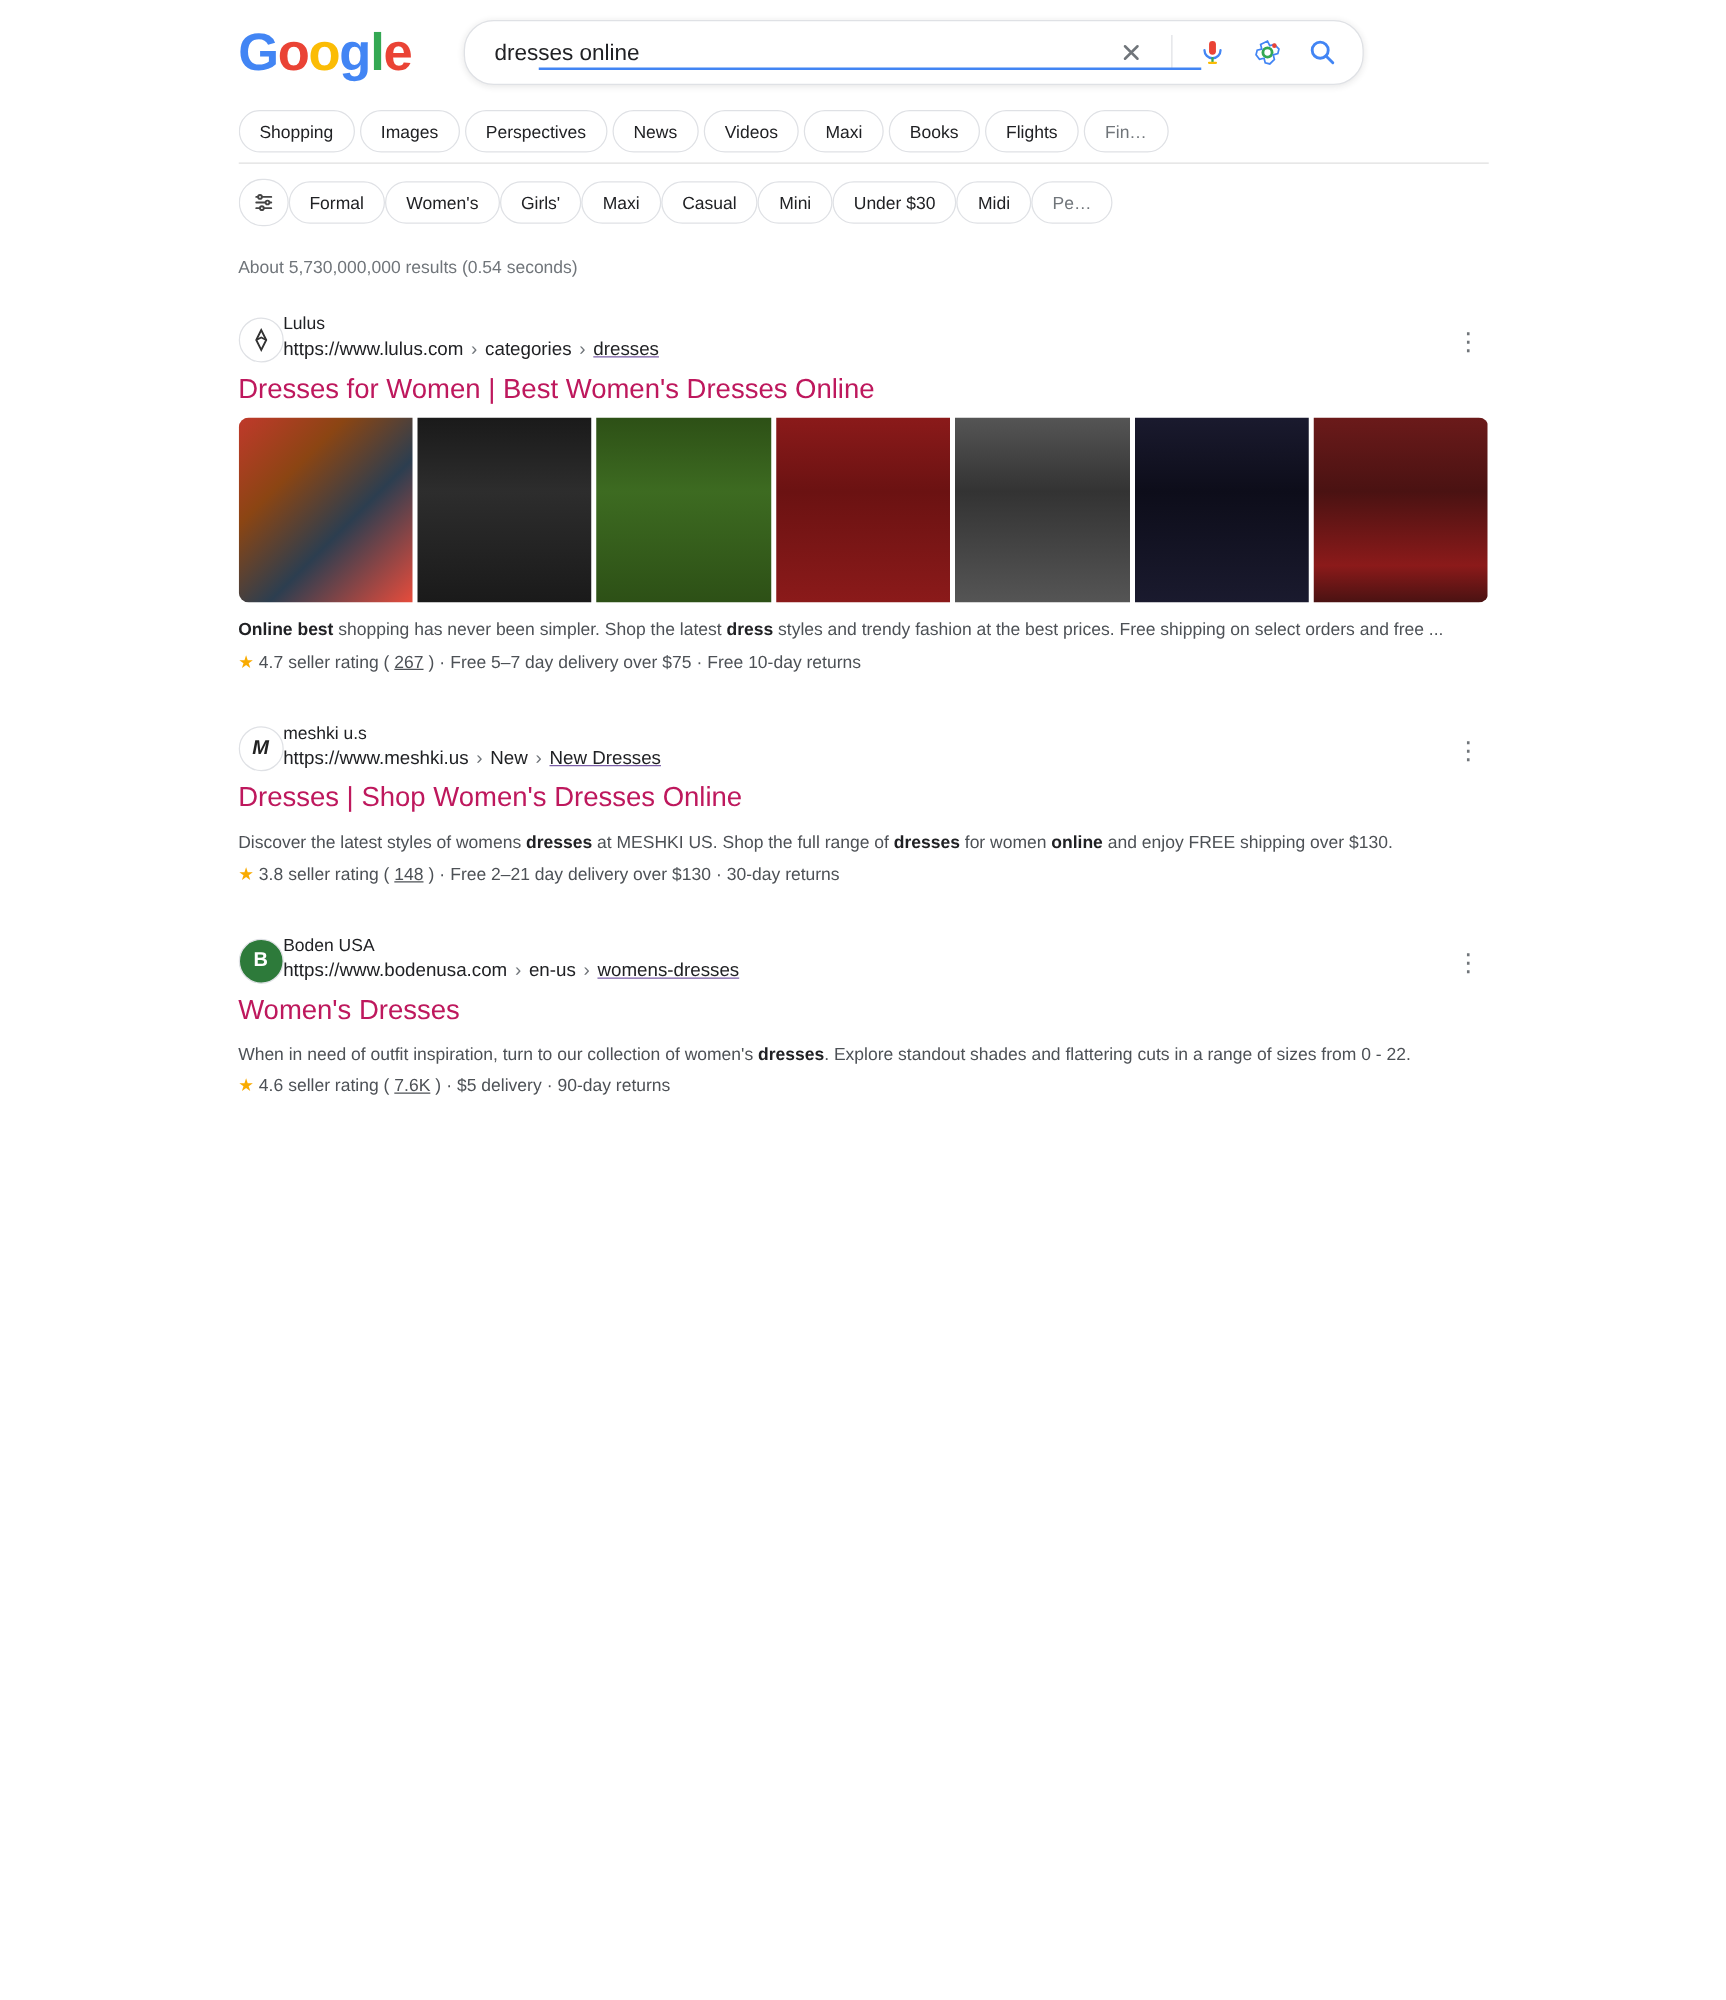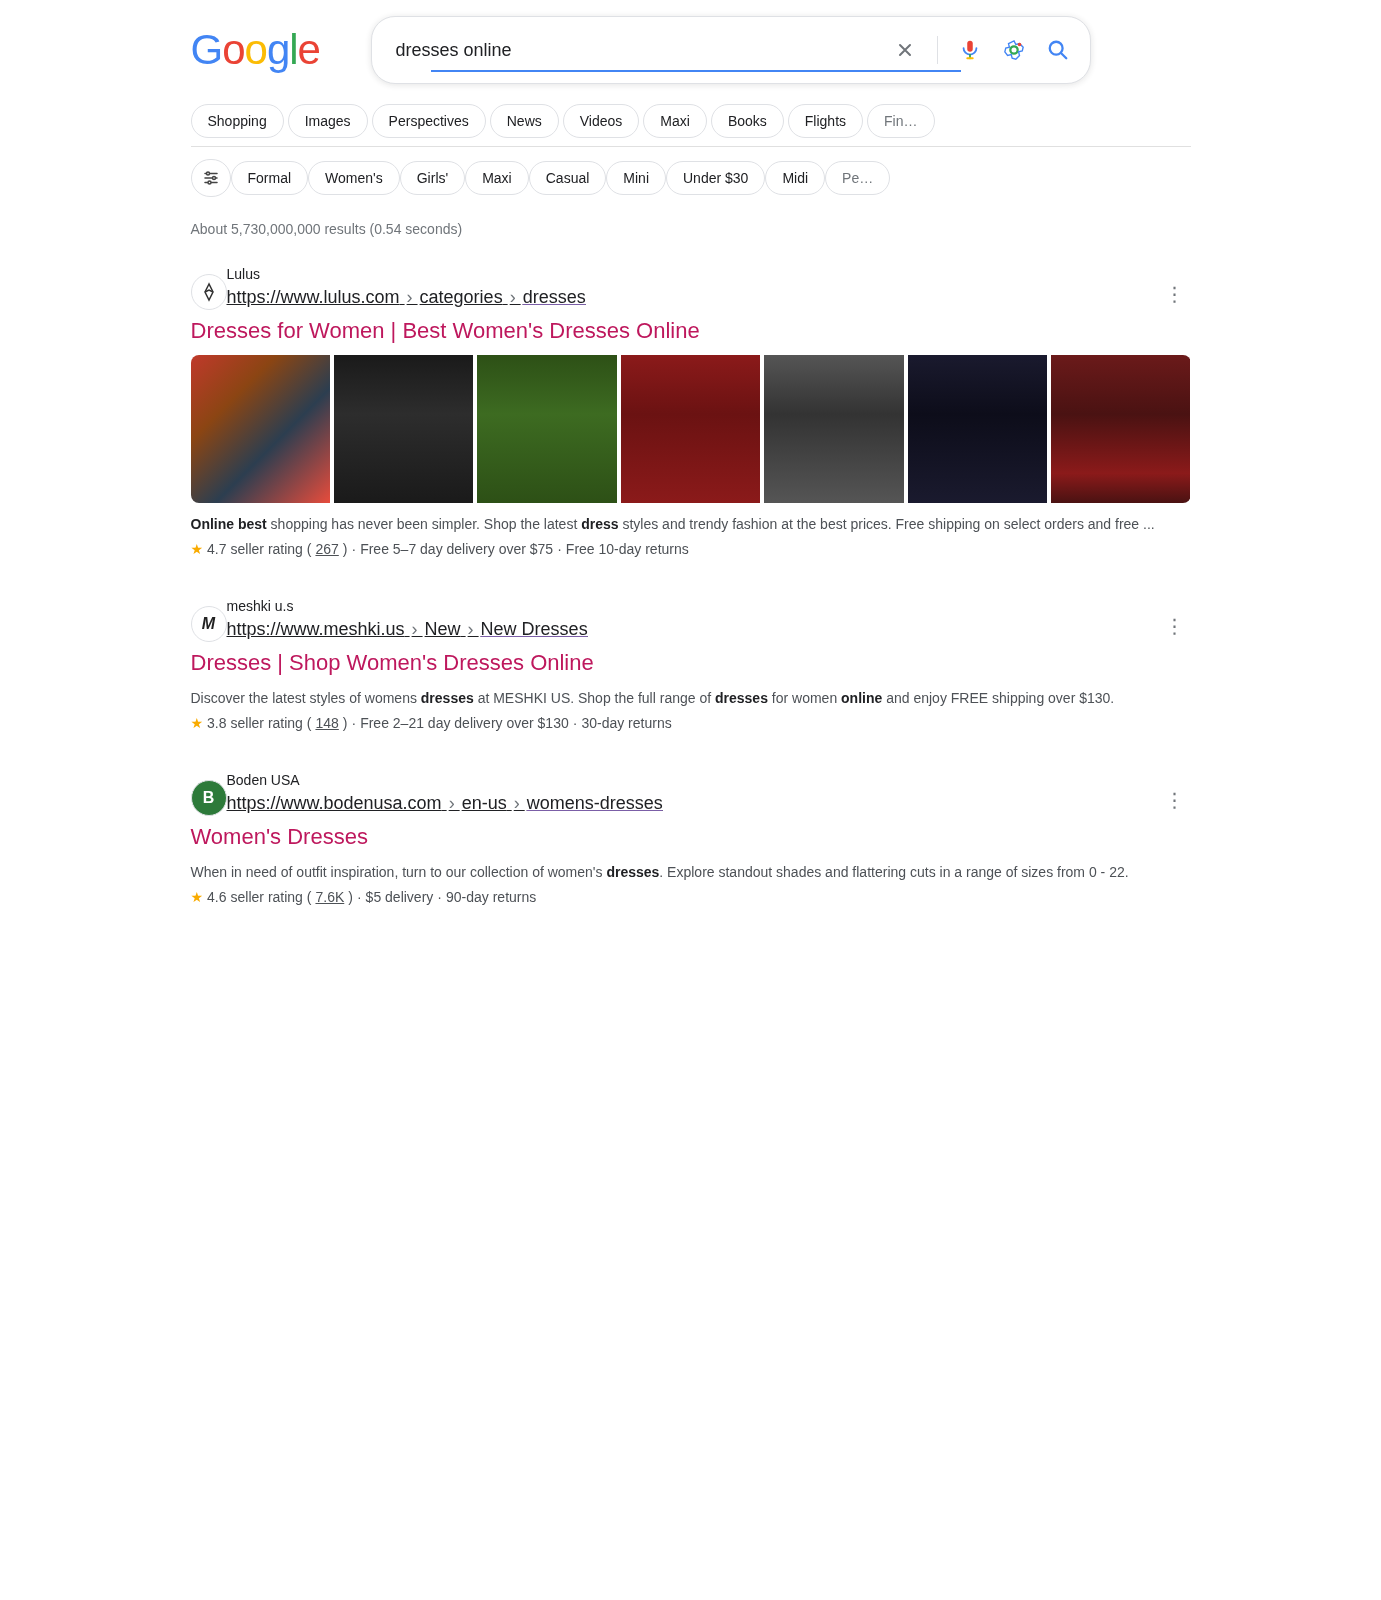--- a/index.html
+++ b/index.html
@@ -18,21 +18,21 @@
       align-items: center;
       padding: 16px 0 12px 0;
       gap: 20px;
     }
     .logo-container {
       flex-shrink: 0;
       width: 160px;
     }
     .logo {
       font-size: 42px;
-      font-weight: normal;
+      font-weight: bold;
       letter-spacing: -1px;
       cursor: pointer;
       user-select: none;
     }
     .logo span:nth-child(1) { color: #4285F4; }
     .logo span:nth-child(2) { color: #EA4335; }
     .logo span:nth-child(3) { color: #FBBC05; }
     .logo span:nth-child(4) { color: #4285F4; }
     .logo span:nth-child(5) { color: #34A853; }
     .logo span:nth-child(6) { color: #EA4335; }
@@ -43,21 +43,21 @@
       position: relative;
     }
     .search-bar {
       display: flex;
       align-items: center;
       border: 1px solid #dfe1e5;
       border-radius: 24px;
       padding: 8px 16px;
       background: #fff;
       box-shadow: 0 1px 6px rgba(32,33,36,.12);
-      height: 68px;
+      height: 52px;
     }
     .search-bar input {
       flex: 1;
       border: none;
       outline: none;
       font-size: 18px;
       color: #202124;
       background: transparent;
       padding: 0 8px;
     }
@@ -186,24 +186,23 @@
     .site-info {
       flex: 1;
     }
     .site-name {
       font-size: 14px;
       font-weight: 500;
       color: #202124;
       line-height: 1.4;
     }
     .site-url {
-      font-size: 18px;
+      font-size: 15px;
       color: #202124;
       line-height: 1.4;
-      text-decoration: underline;
     }
     .site-url .underlined {
       text-decoration: underline;
       text-decoration-color: #7B5EA7;
       color: #202124;
     }
     .more-btn {
       background: none;
       border: none;
       cursor: pointer;

